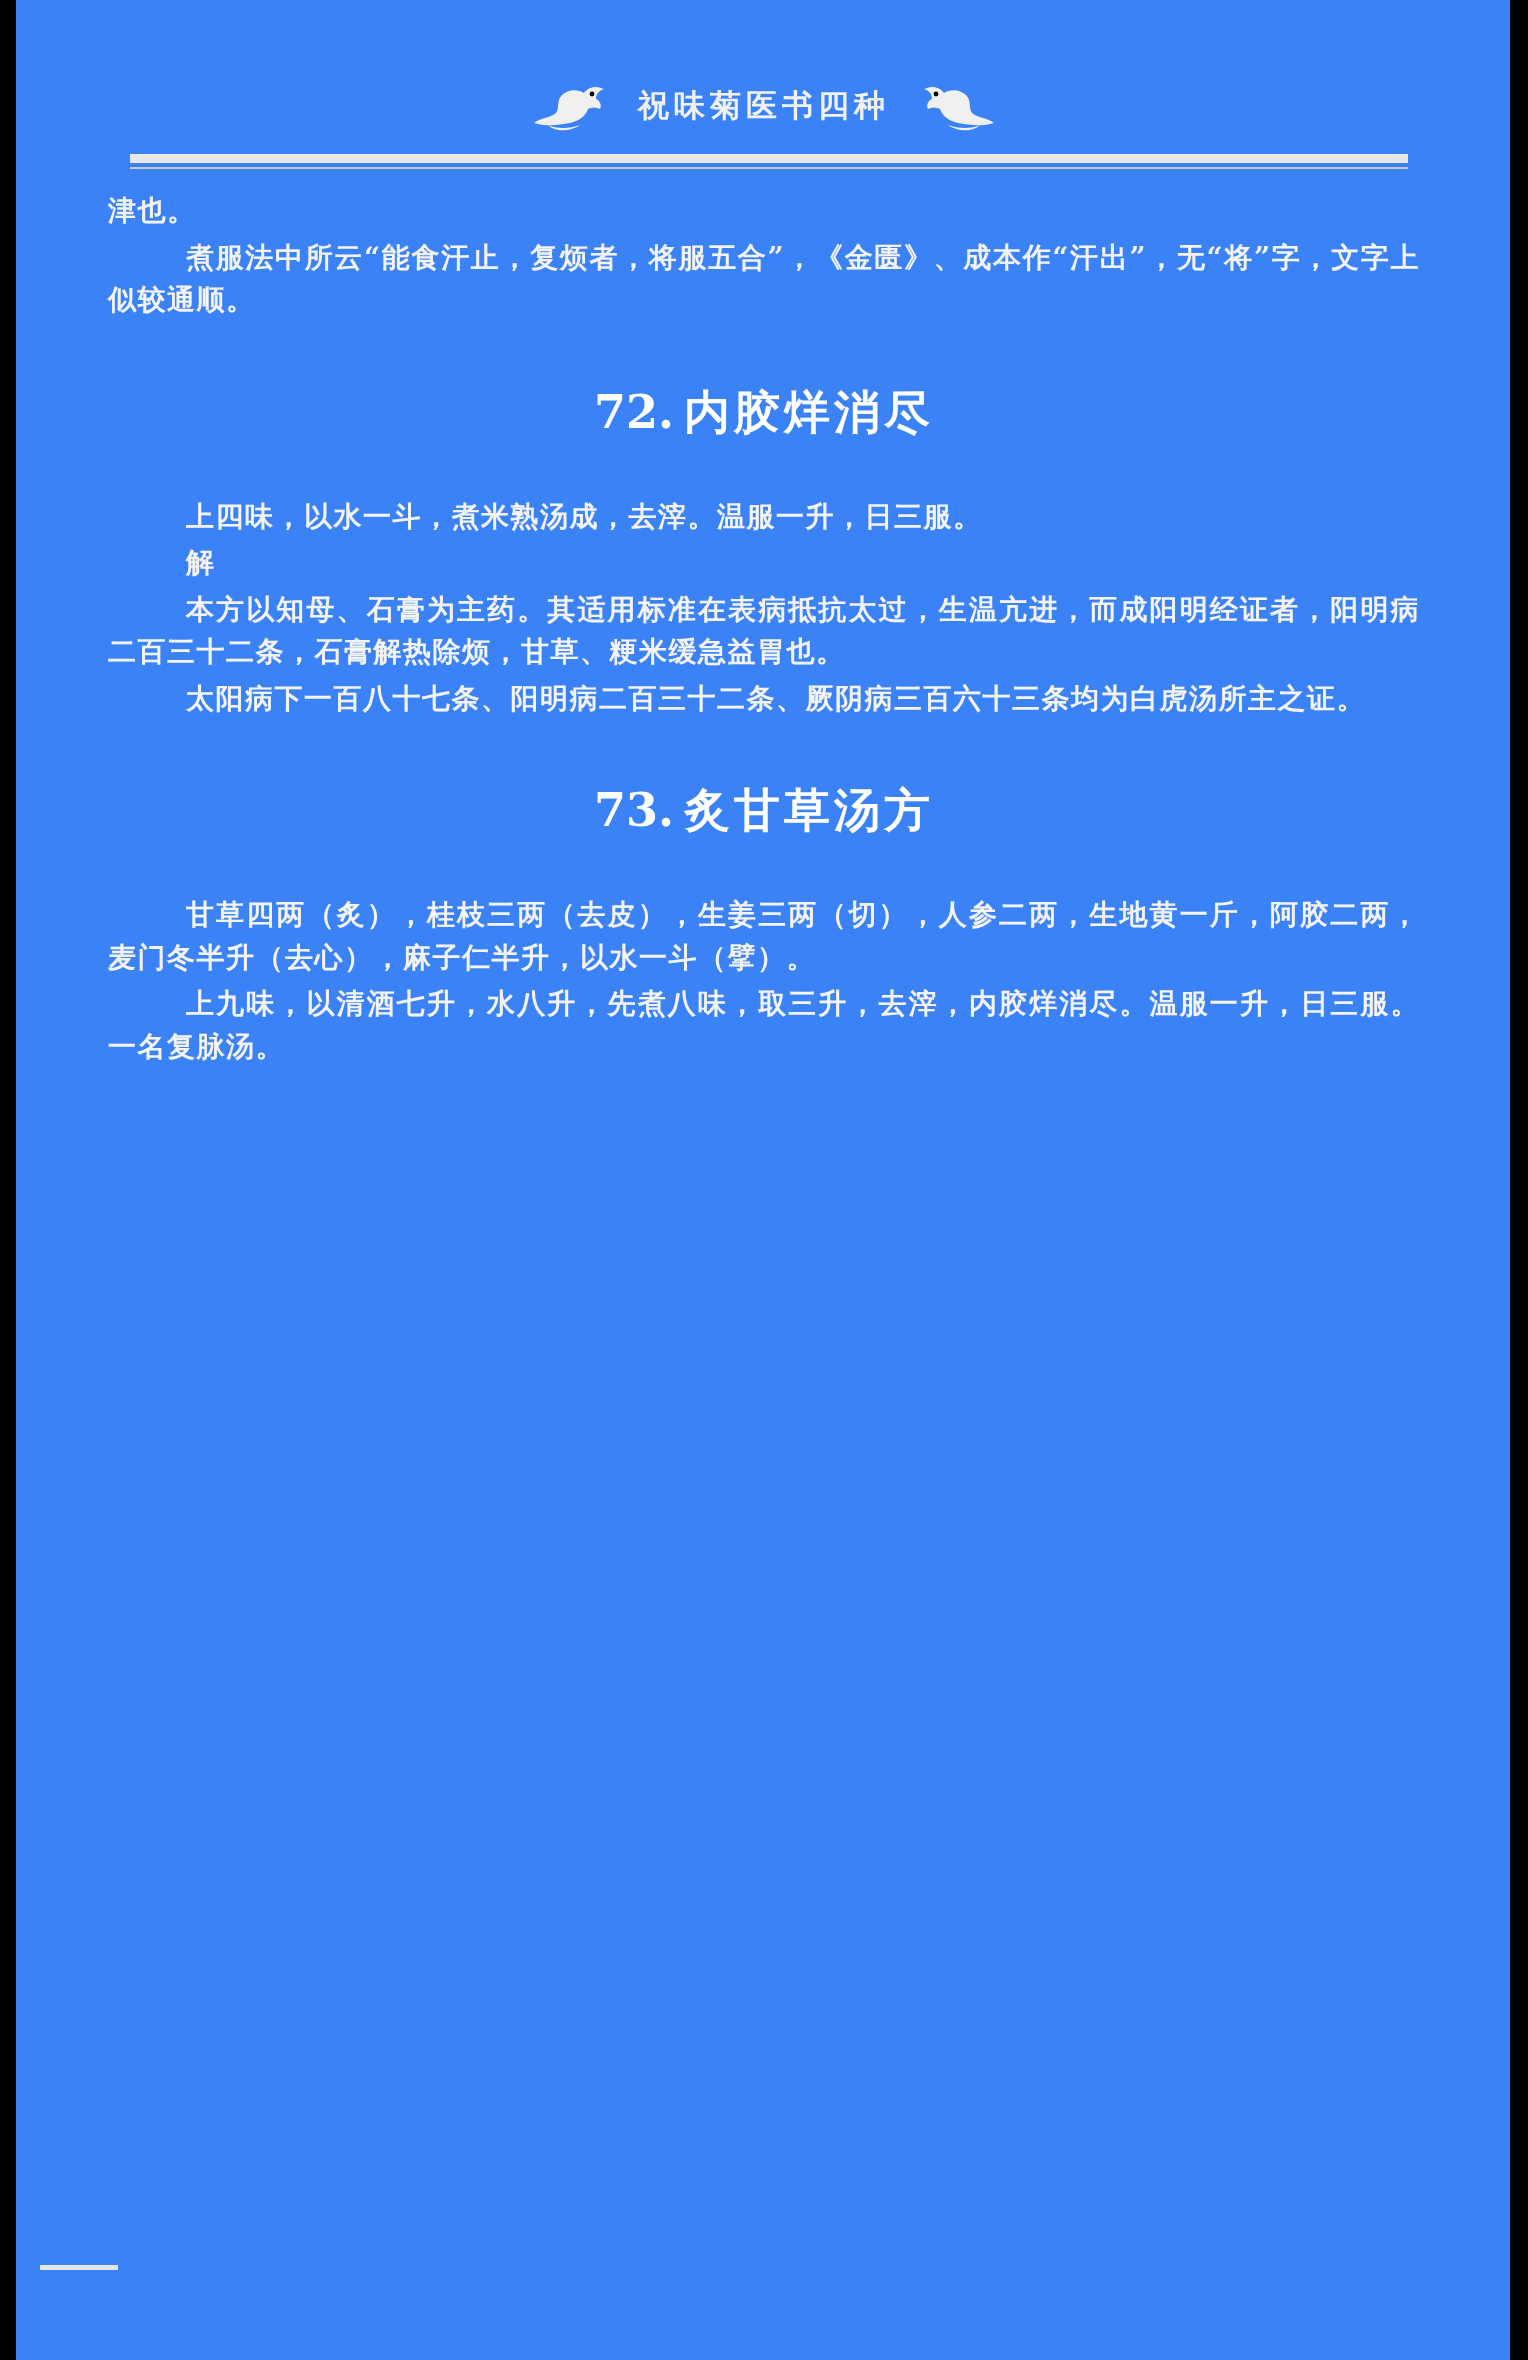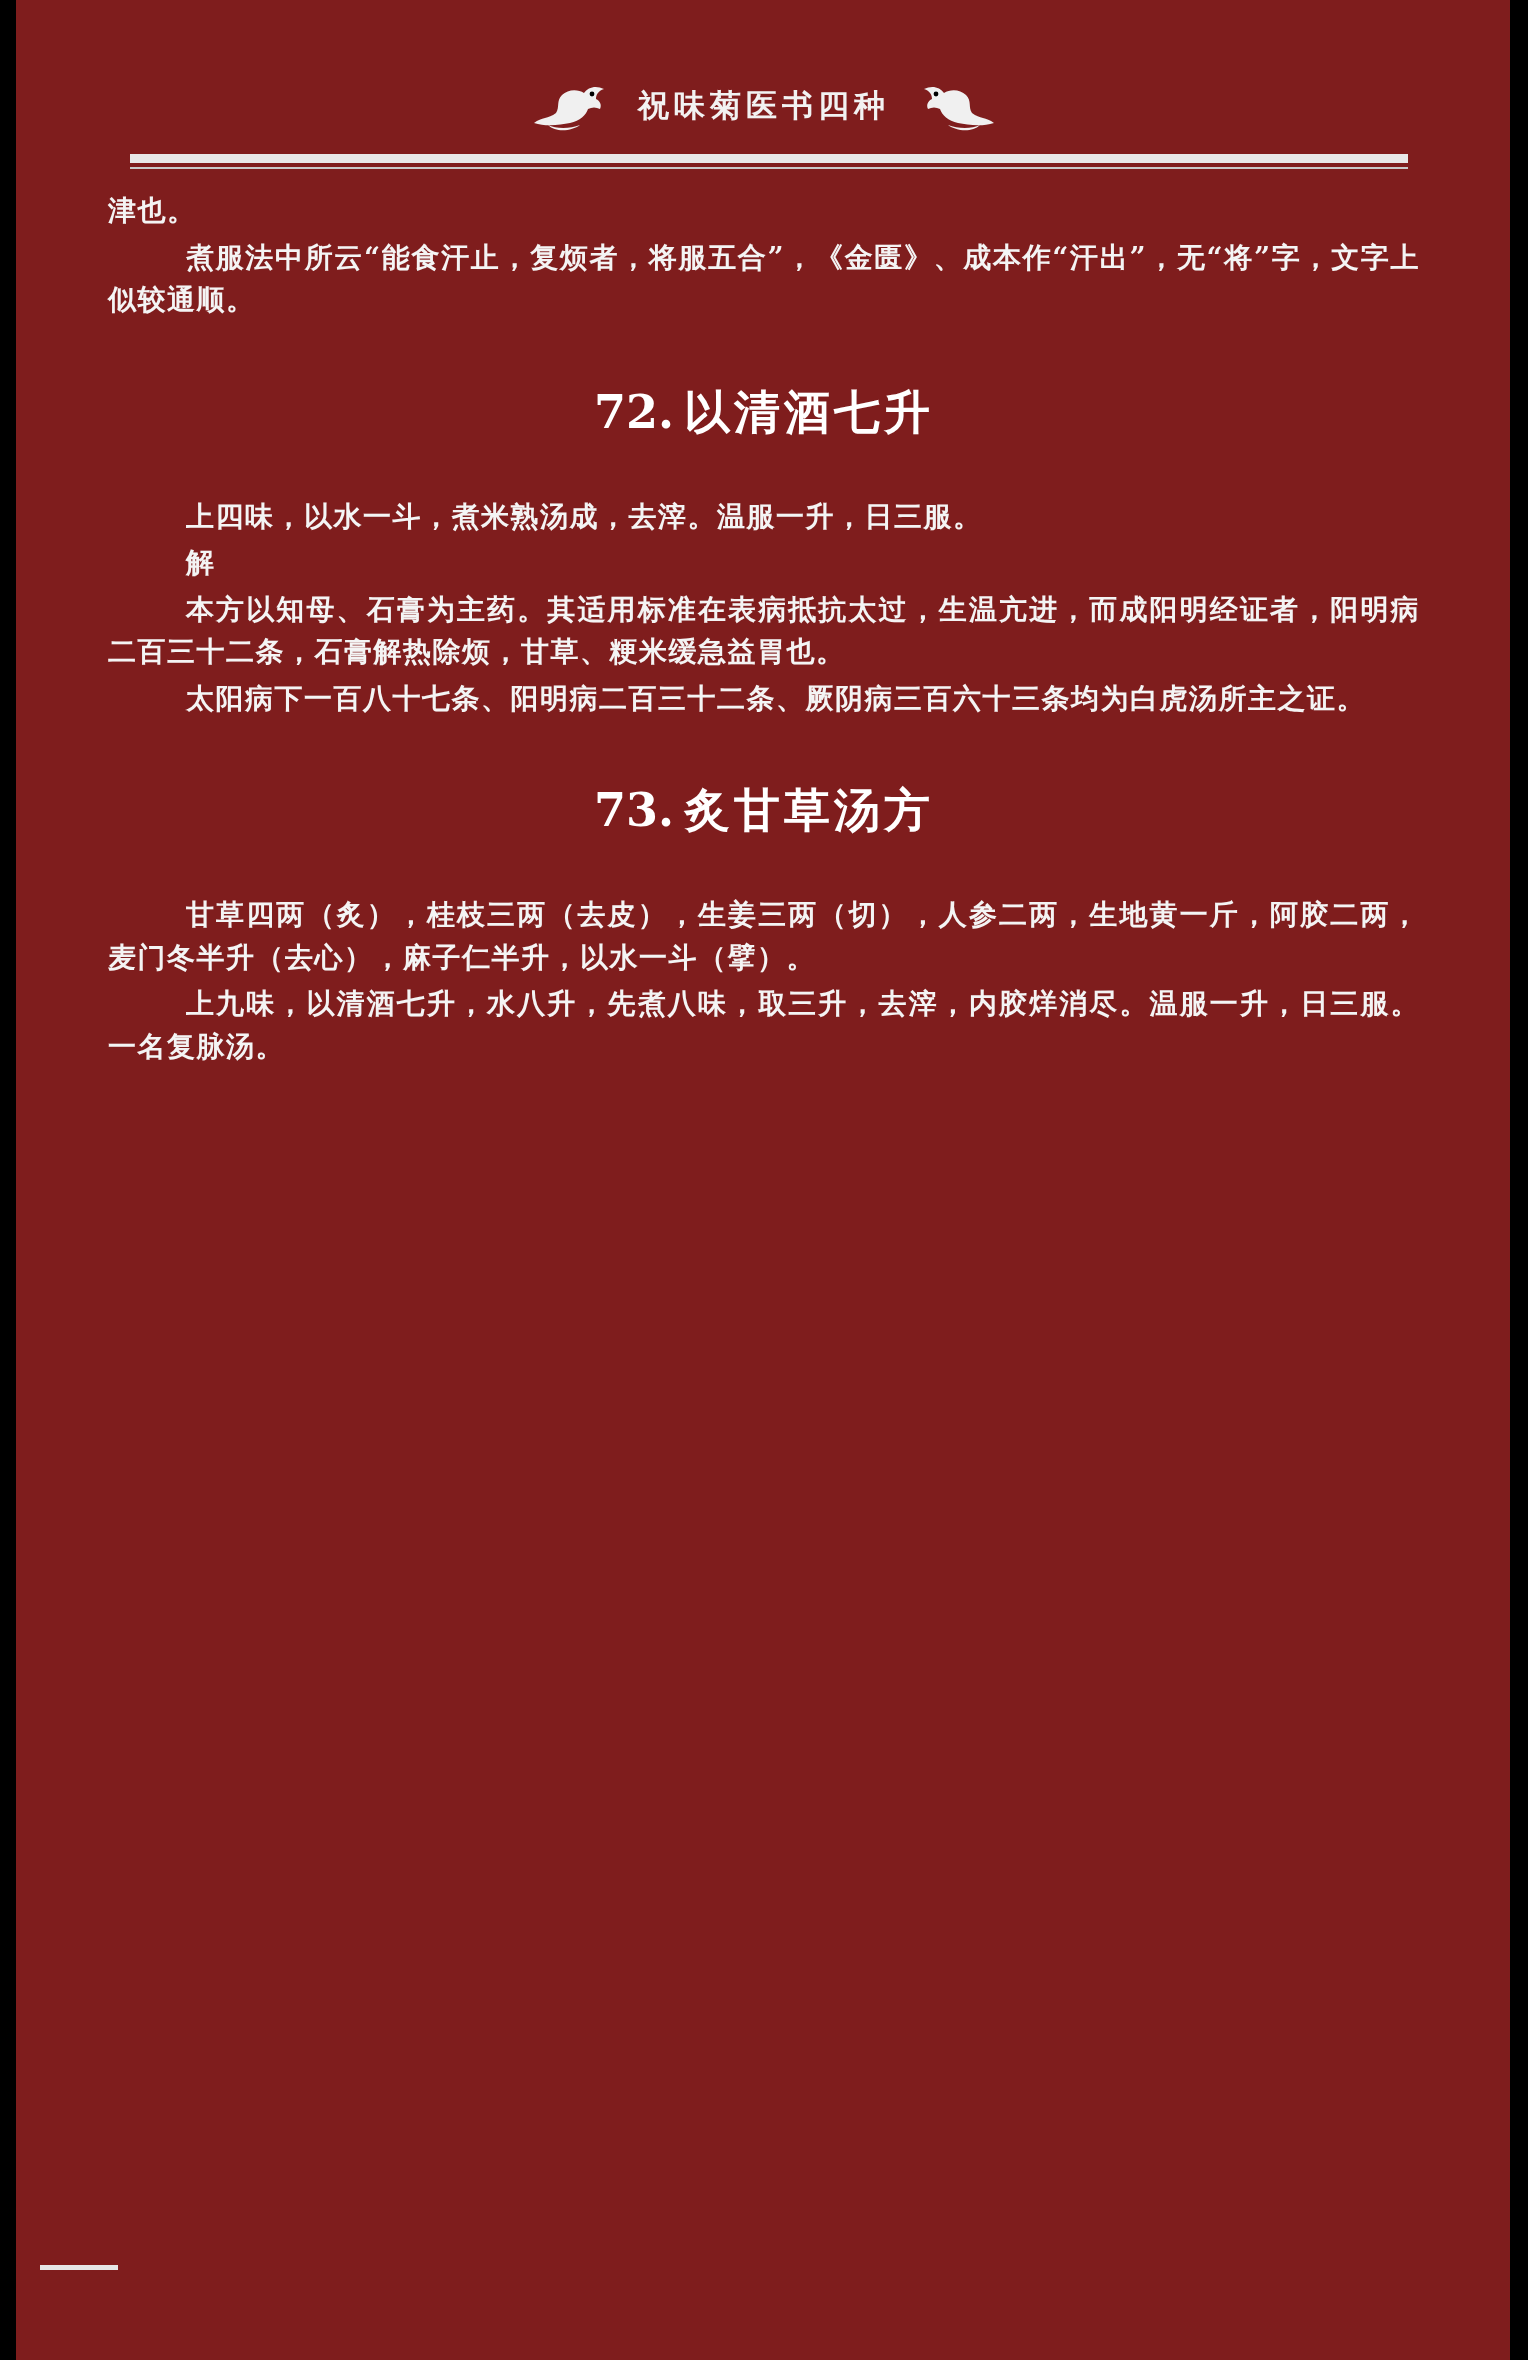--- a/index.html
+++ b/index.html
@@ -4,21 +4,21 @@
 <style>
   html, body {
     margin: 0;
     padding: 0;
     background: #000000;
   }
   .page {
     position: relative;
     width: 1528px;
     height: 2360px;
-    background: #7f1d1d;
+    background: #3b82f6;
     color: #ffffff;
     font-family: "DejaVu Serif", "Liberation Serif", serif;
     overflow: hidden;
   }
   
   .header {
     position: absolute;
     top: 70px;
     left: 120px;
     right: 120px;
@@ -144,21 +144,21 @@
     </div>
     <div class="header-rule"></div>
   </div>
 
   <div class="content">
 
     <p class="para">津也。</p>
     <p class="para indent">煮服法中所云“能食汗止，复烦者，将服五合”，《金匮》、成本作“汗出”，无“将”字，文字上似较通顺。</p>
 
     <h2 class="sec-title">
-      <span class="num">72.</span><span>以清酒七升</span>
+      <span class="num">72.</span><span>内胶烊消尽</span>
     </h2>
     <p class="para indent">上四味，以水一斗，煮米熟汤成，去滓。温服一升，日三服。</p>
     <p class="para indent">解</p>
     <p class="para indent">本方以知母、石膏为主药。其适用标准在表病抵抗太过，生温亢进，而成阳明经证者，阳明病二百三十二条，石膏解热除烦，甘草、粳米缓急益胃也。</p>
     <p class="para indent">太阳病下一百八十七条、阳明病二百三十二条、厥阴病三百六十三条均为白虎汤所主之证。</p>
 
     <h2 class="sec-title">
       <span class="num">73.</span><span>炙甘草汤方</span>
     </h2>
     <p class="para indent">甘草四两（炙），桂枝三两（去皮），生姜三两（切），人参二两，生地黄一斤，阿胶二两，麦门冬半升（去心），麻子仁半升，以水一斗（擘）。</p>

